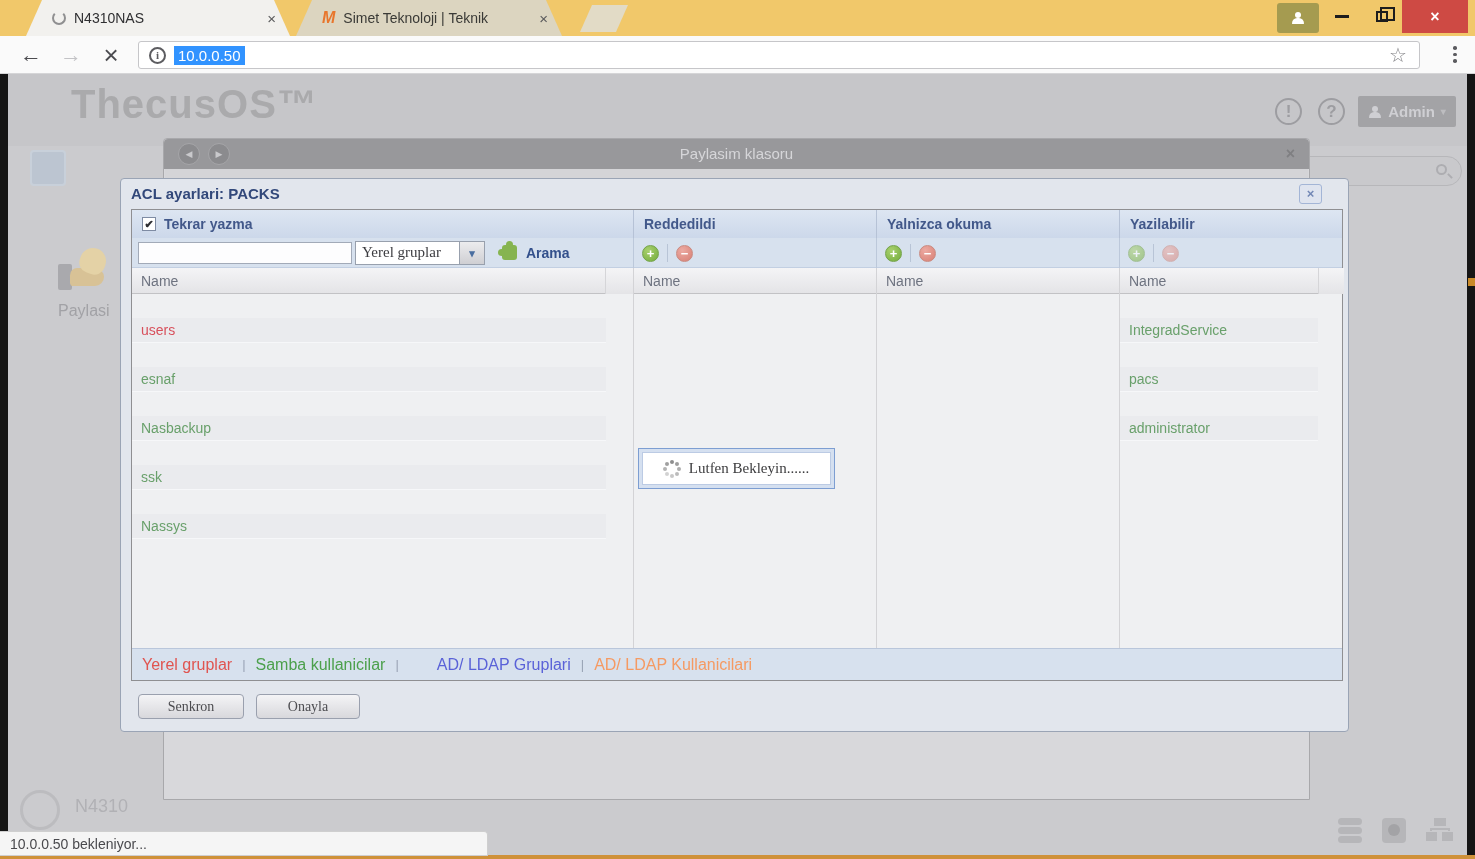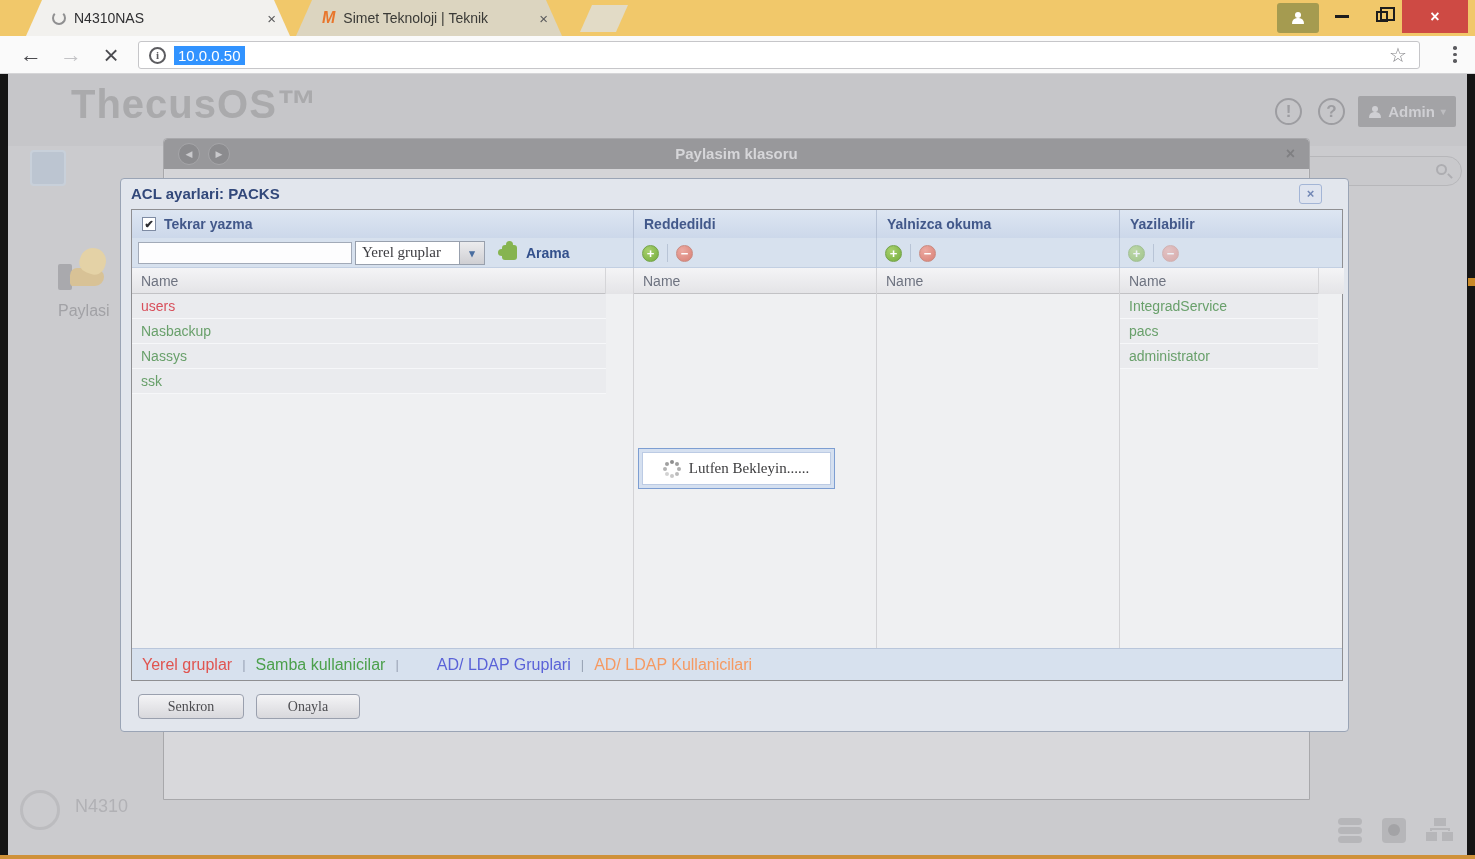--- a/index.html
+++ b/index.html
@@ -69,21 +69,21 @@
   .ic-net .t { position:absolute; left:8px; top:0; width:12px; height:8px; background:#b6b6b9; }
   .ic-net .b1 { position:absolute; left:0; top:14px; width:11px; height:9px; background:#b6b6b9; }
   .ic-net .b2 { position:absolute; left:16px; top:14px; width:11px; height:9px; background:#b6b6b9; }
   .ic-net .ln { position:absolute; left:4px; top:10px; width:20px; height:3px; border-top:2px solid #b6b6b9; border-left:2px solid #b6b6b9; border-right:2px solid #b6b6b9; }
   .bottom-strip { position:absolute; left:0; top:781px; width:1475px; height:4px; background:#cf9139; z-index:70; }
   .status-bubble { position:absolute; left:0; top:757px; width:488px; height:25px; background:#f5f5f5; border:1px solid #cfcfcf; border-left:none; border-radius:0 4px 0 0; display:flex; align-items:center; padding-left:10px; font-size:14px; color:#49494d; z-index:80; }
 
   
   .oswindow { position:absolute; left:163px; top:64px; width:1147px; height:662px; background:#d8d8db; border:1px solid #a8a8ab; border-radius:4px 4px 0 0; }
   .oswin-title { position:absolute; left:0; top:0; width:100%; height:30px; background:#98989b; border-radius:4px 4px 0 0; }
-  .oswin-title .t { position:absolute; left:0; width:100%; text-align:center; top:6px; font-size:15px; font-weight:bold; color:#d6d6d9; }
+  .oswin-title .t { position:absolute; left:0; width:100%; text-align:center; top:6px; font-size:15px; font-weight:normal; color:#d6d6d9; }
   .roundbtn { position:absolute; top:4px; width:22px; height:22px; border-radius:50%; background:#8b8b8e; border:1px solid #a5a5a8; color:#c9c9cc; font-size:9px; display:flex; align-items:center; justify-content:center; }
   .oswin-x { position:absolute; right:14px; top:6px; color:#7f7f82; font-weight:bold; font-size:16px; }
   .oswin-toolbar { position:absolute; left:1px; top:30px; width:calc(100% - 2px); height:32px; background:#d4d4d7; border-bottom:1px solid #c3c3c6; display:flex; align-items:center; gap:26px; padding-left:14px; }
   .tb-item { display:flex; align-items:center; gap:5px; font-size:13px; color:#b3b4ba; opacity:.75; }
   .tb-dot { width:13px; height:13px; border-radius:50%; opacity:.55; }
 
   
   .dialog { position:absolute; left:120px; top:104px; width:1229px; height:554px; background:#e2e6ed; border:1px solid #9aa4b5; border-radius:4px; z-index:20; }
   .dlg-title { position:absolute; left:10px; top:6px; font-size:15px; font-weight:bold; color:#32487a; }
   .dlg-close { position:absolute; right:26px; top:5px; width:23px; height:20px; background:#dfe4ef; border:1px solid #a3b5d6; border-radius:3px; color:#7287b5; font-weight:bold; font-size:13px; text-align:center; line-height:18px; }
@@ -101,21 +101,21 @@
   .arama-lbl { position:absolute; left:394px; top:7px; font-size:14px; font-weight:bold; color:#33508c; }
   .pm-group { position:absolute; top:6px; left:8px; display:flex; align-items:center; gap:8px; }
   .pm-sep { width:1px; height:18px; background:#b8c4d6; }
   .btn-circle { width:17px; height:17px; border-radius:50%; color:#fff; font-size:13px; font-weight:bold; text-align:center; line-height:15px; }
   .plus { background:radial-gradient(circle at 35% 30%, #a8d06e, #74ad3c); border:1px solid #74a34a; }
   .minus { background:radial-gradient(circle at 35% 30%, #ecaaa2, #d87f74); border:1px solid #c98a80; }
   .faded { opacity:.55; }
   .tbl { position:absolute; top:58px; bottom:32px; border-right:1px solid #d3d3d6; }
   .tbl-hdr { position:relative; height:26px; background:linear-gradient(#f4f4f6,#e4e4e7); border-bottom:1px solid #c2c2c5; font-size:14px; color:#6e7380; display:flex; align-items:center; padding-left:9px; }
   .gutter { position:absolute; right:0; top:0; height:26px; border-left:1px solid #d5d5d8; background:linear-gradient(#f4f4f6,#e4e4e7); }
-  .row { height:25px; background:#eaebee; border-bottom:1px solid #f6f7f9; font-size:14px; display:flex; align-items:center; padding-left:9px; }
+  .row { height:25px; background:#eaebee; border-bottom:1px solid #f6f7f9; font-size:14px; display:flex; align-items:center; padding-left:9px;margin-top:24px; }
   .c-red { color:var(--row-red); } .c-green { color:var(--row-green); }
   .links-bar { position:absolute; left:0; bottom:0; width:100%; height:32px; background:#d7e1ee; border-top:1px solid #b9c6db; display:flex; align-items:center; gap:10px; padding-left:10px; font-size:16px; }
   .lk-sep { color:#9aa4b5; font-size:13px; }
   .lk-red { color:var(--link-red); } .lk-green { color:var(--link-green); }
   .lk-blue { color:var(--link-blue);margin-left:28px; } .lk-orange { color:var(--link-orange); }
   .dlg-btn { position:absolute; top:515px; height:25px; background:linear-gradient(#f4f4f6,#d8d8dc); border:1px solid #9aa0ae; border-radius:4px; font-family:"Liberation Serif",serif; font-size:14px; color:#4c4c50; text-align:center; line-height:23px; }
 
   
   .loadbox { position:absolute; left:638px; top:374px; width:197px; height:41px; background:#d5e0f0; border:1px solid #7d9ed2; padding:3px; z-index:40; }
   .loadbox .inner { width:100%; height:100%; background:#fff; border:1px solid #bccbe4; display:flex; align-items:center; justify-content:center; gap:9px; font-family:"Liberation Serif",serif; font-size:15px; color:#3c3c3e; }
@@ -274,23 +274,24 @@
           </div>
         </div>
 
         <div class="tbl" style="left:0; width:502px;">
           <div class="tbl-hdr">
             <span>Name</span>
             <span class="gutter" style="width:28px;"></span>
           </div>
           <div style="width:474px;">
             <div class="row c-red">users</div>
+            <div class="row c-green">esnaf</div>
             <div class="row c-green">Nasbackup</div>
+            <div class="row c-green">ssk</div>
             <div class="row c-green">Nassys</div>
-            <div class="row c-green">ssk</div>
           </div>
         </div>
 
         <div class="tbl" style="left:502px; width:243px;">
           <div class="tbl-hdr">
               <span>Name</span>
             </div>
         </div>
 
         <div class="tbl" style="left:745px; width:243px;">
@@ -347,14 +348,17 @@
           <span class="ln"></span>
           <span class="b1"></span>
           <span class="b2"></span>
         </span>
     </div>
 
     <div class="edge l"></div>
     <div class="edge r"></div>
     <div class="edge-dot"></div>
     <div class="bottom-strip"></div>
+    <div class="status-bubble">
+      <span>10.0.0.50 bekleniyor...</span>
+    </div>
   </div>
 </div>
 
 </body></html>

